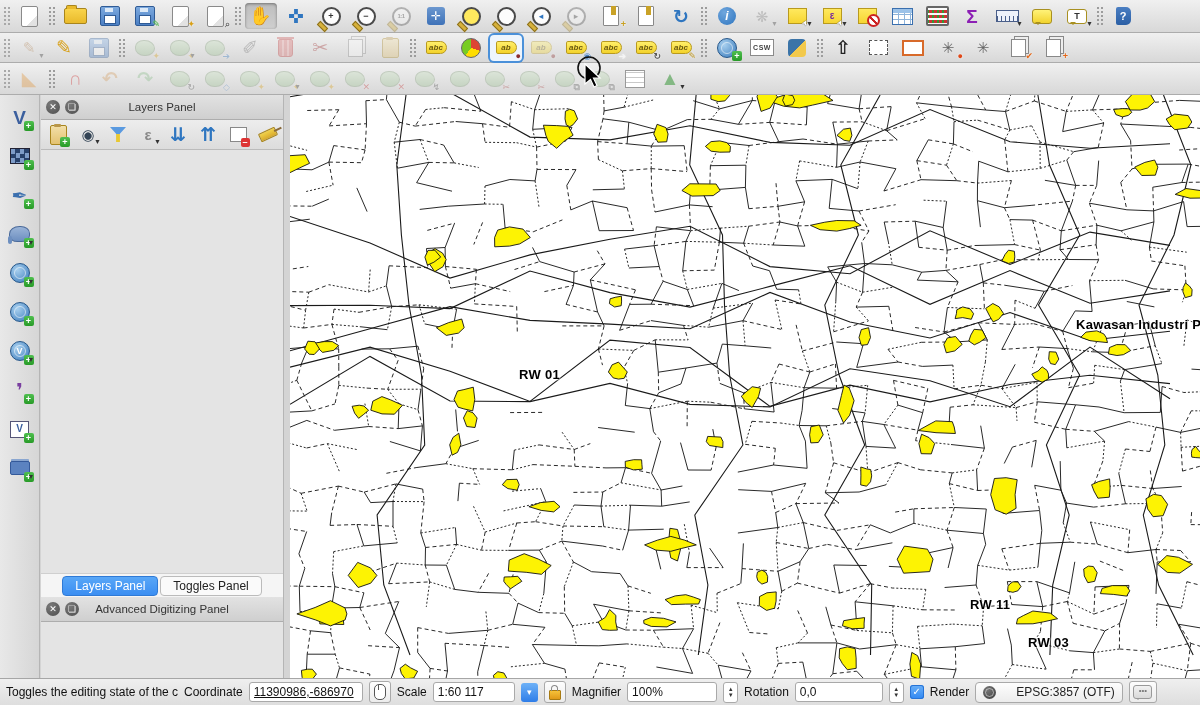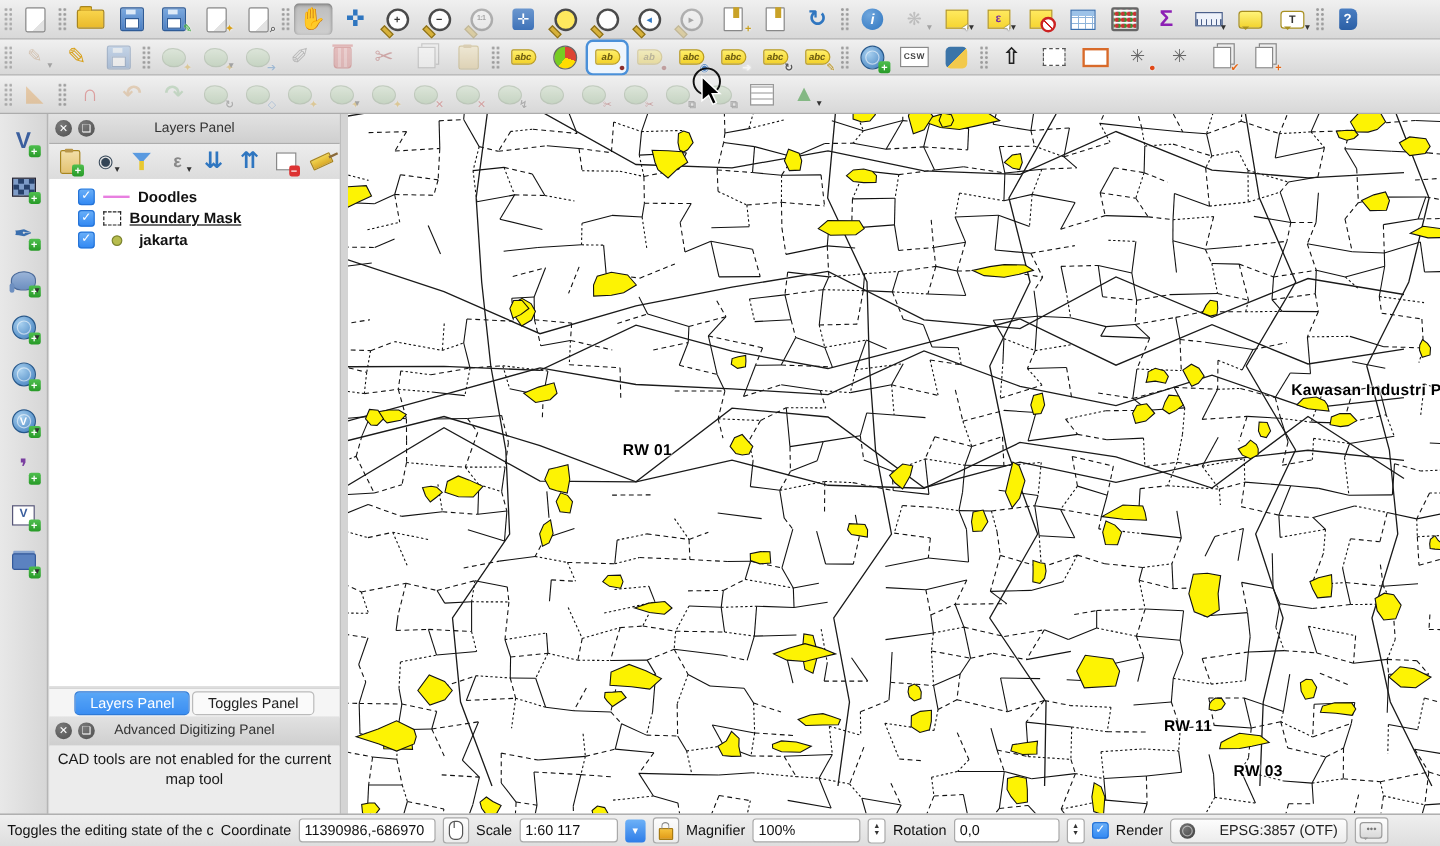--- a/index.html
+++ b/index.html
@@ -143,21 +143,21 @@
             text-shadow:0 0 2px #fff,0 0 2px #fff,0 0 3px #fff;}
   
   #cursor{position:absolute;left:574px;top:54px;width:44px;height:44px;z-index:50;pointer-events:none;}
   
   #statusbar{position:absolute;left:0;right:0;bottom:0;height:27px;background:linear-gradient(#efefef,#dedede);
              border-top:1px solid #a6a6a6;display:flex;align-items:center;padding:0 6px;gap:6px;box-sizing:border-box;font-size:12px;}
   #status-msg{width:172px;overflow:hidden;white-space:nowrap;flex:0 0 auto;color:#111;}
   .sb-label{flex:0 0 auto;color:#111;}
   .sb-field{background:#fff;border:1px solid #a9a9a9;border-radius:3px;height:18px;line-height:18px;padding:0 4px;
             font-size:12px;color:#111;box-sizing:content-box;}
-  input.sb-field{font-family:inherit;}
+  input.sb-field{font-family:inherit;text-decoration:underline;}
   .ddbtn{width:17px;height:19px;border-radius:3px;background:linear-gradient(#6db1f7,#2e7de8);color:#fff;flex:0 0 auto;
          display:flex;align-items:center;justify-content:center;font-size:9px;font-weight:bold;}
   .sq-btn{width:20px;height:20px;border:1px solid #a9a9a9;border-radius:3px;background:linear-gradient(#fdfdfd,#ececec);
           display:flex;align-items:center;justify-content:center;flex:0 0 auto;}
   .k-mouse{width:10px;height:14px;border:1.5px solid #555;border-radius:5px;background:#fff;position:relative;}
   .k-mouse::before{content:"";position:absolute;left:3px;top:0;width:1.5px;height:5px;background:#555;}
   .k-lock{width:10px;height:8px;background:linear-gradient(#f6c23a,#e09a18);border:1px solid #a87b12;border-radius:1px;position:relative;margin-top:5px;}
   .k-lock::before{content:"";position:absolute;top:-6px;left:1px;width:5px;height:5px;border:1.5px solid #8a8a8a;border-bottom:none;border-radius:4px 4px 0 0;}
   .stepper{width:13px;height:19px;border:1px solid #aaa;border-radius:3px;background:#fff;display:flex;flex-direction:column;
            align-items:center;justify-content:center;font-size:6px;line-height:6px;color:#333;flex:0 0 auto;}
@@ -541,47 +541,29 @@
       <span class="tbtn">
         <span class="gly big" style="color: rgb(47, 118, 192);">⇈</span>
       </span>
       <span class="tbtn">
         <span class="k-remv"></span>
       </span>
       <span class="tbtn">
         <span class="k-broom"></span>
       </span>
     </div>
-  <div id="layerlist">
-      <div class="lrow">
-        <span class="cbx checked"></span>
-        <span class="sym line" style="background: rgb(232, 127, 224);"></span>
-        <span class="lname">Doodles</span>
-      </div>
-      <div class="lrow">
-        <span class="cbx checked"></span>
-        <span class="sym dashed-rect"></span>
-        <span class="lname underline">Boundary Mask</span>
-      </div>
-      <div class="lrow">
-        <span class="cbx checked"></span>
-        <span class="sym dot" style="background: rgb(183, 189, 78);"></span>
-        <span class="lname">jakarta</span>
-      </div>
-    </div>
   <div id="ptabs">
       <span class="ptab active">Layers Panel</span>
       <span class="ptab">Toggles Panel</span>
     </div>
   <div id="adp-head" class="phead">
     <span class="ptitle">Advanced Digitizing Panel</span>
     <span class="pbtn">✕</span>
     <span class="pbtn">❏</span>
   </div>
-  <div id="adp-body">CAD tools are not enabled for the current map tool</div>
 </div>
 
 <div id="map">
     <svg width="910" height="583" viewBox="0 0 910 583">
       <rect width="910" height="583" fill="#ffffff"></rect>
       <g stroke="#111111" stroke-width="0.9" fill="none">
         <line x1="-7.0" y1="12.6" x2="-14.3" y2="28.9" stroke-dasharray="4 3"></line>
         <line x1="-14.3" y1="28.9" x2="-15.2" y2="46.9" stroke-dasharray="4 3"></line>
         <line x1="-15.2" y1="46.9" x2="17.1" y2="55.3" stroke-dasharray="2 2"></line>
         <line x1="-15.2" y1="46.9" x2="-13.8" y2="73.3" stroke-dasharray="4 3"></line>

